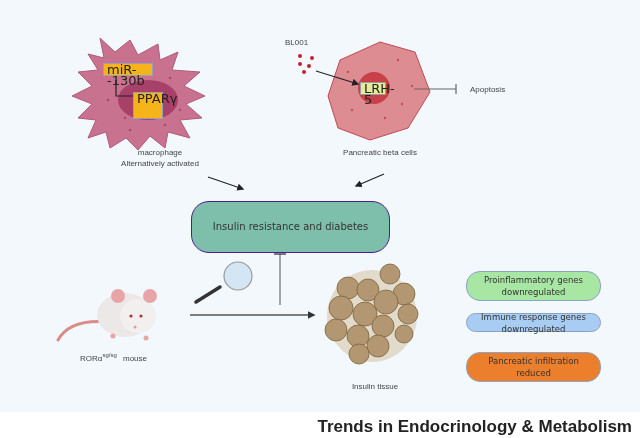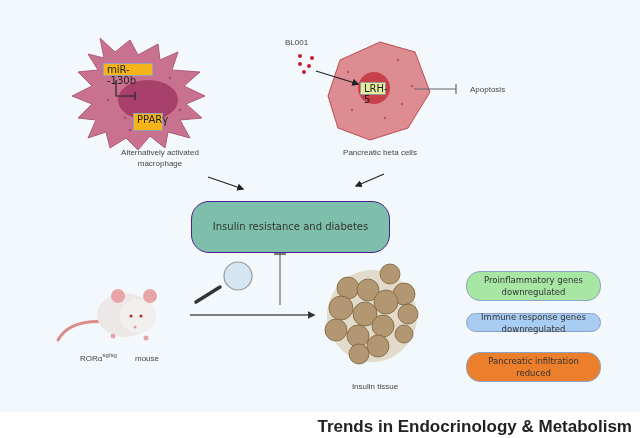--- a/index.html
+++ b/index.html
@@ -2,21 +2,21 @@
 <html><head>
 <meta charset="utf-8">
 <style>
   html, body { margin: 0; padding: 0; }
   body { width: 640px; height: 438px; background: #ffffff; position: relative; overflow: hidden;
          font-family: "Liberation Sans", "DejaVu Sans", sans-serif; }
   #panel { position: absolute; left: 0; top: 0; width: 640px; height: 412px; background: #f3f8fd; }
   svg#fig { position: absolute; left: 0; top: 0; width: 640px; height: 412px; }
   .lbl { position: absolute; font-size: 8px; color: #444; text-align: center; line-height: 11px;
          font-family: Liberation Sans, sans-serif; }
-  .tag { position: absolute; font-size: 10px; color: #222; line-height: 11px; padding: 0 3px;
+  .tag { position: absolute; font-size: 13px; color: #222; line-height: 11px; padding: 0 3px;
          font-family: "DejaVu Sans", sans-serif; box-sizing: border-box; }
   .box { position: absolute; border-radius: 14px; text-align: center; font-size: 8.5px; color: #333;
          display: flex; align-items: center; justify-content: center; line-height: 12px;
          box-sizing: border-box; font-family: "DejaVu Sans", sans-serif; }
   #insulin { left: 191px; top: 201px; width: 199px; height: 52px; border-radius: 18px;
              background: #7dbfaa; border: 1px solid #4c1d95; font-size: 10px; color: #333; }
   #footer { position: absolute; right: 8px; top: 417px; font-size: 17px; font-weight: bold; color: #222;
             font-family: "Liberation Sans", sans-serif; }
   sup { font-size: 6px; }
 </style>
@@ -114,39 +114,39 @@
     <circle cx="336" cy="330" r="11"></circle>
       <circle cx="358" cy="336" r="11"></circle>
     <circle cx="383" cy="326" r="11"></circle>
       <circle cx="404" cy="334" r="9"></circle>
     <circle cx="378" cy="346" r="11"></circle>
       <circle cx="359" cy="354" r="10"></circle>
   </g>
 </svg>
 
 <div class="tag" style="left:103px;top:63px;width:50px;height:13px;background:#f4b41a;border:1px solid #9aa0b8;">miR--130b</div>
-<div class="tag" style="left:133px;top:92px;width:30px;height:18px;background:#f4b41a;border:1px solid #9aa0b8;margin-top:21px;">PPARγ</div>
+<div class="tag" style="left:133px;top:92px;width:30px;height:27px;background:#f4b41a;border:1px solid #9aa0b8;">PPARγ</div>
 
 <div class="lbl" style="left:95px;top:147px;width:130px;">
+  <div>macrophage</div>
   <div>Alternatively activated</div>
-  <div>macrophage</div>
 </div>
 
 <div class="lbl" style="left:285px;top:37px;">BL001</div>
 <div class="tag" style="left:360px;top:82px;width:26px;height:13px;background:#e4ec9c;border:1px solid #9a9a9a;">LRH-5</div>
 <div class="lbl" style="left:470px;top:84px;">Apoptosis</div>
 <div class="lbl" style="left:330px;top:147px;width:100px;">Pancreatic beta cells</div>
 
 <div id="insulin" class="box">
   <span>Insulin resistance and diabetes</span>
 </div>
 
 <div class="lbl" style="left:80px;top:350px;white-space:nowrap;">
   <span>RORα</span><sup>sg/sg</sup>
-  <span style="margin-left:16px;">mouse</span>
+  <span style="margin-left:4px;">mouse</span>
 </div>
 
 <div class="lbl" style="left:335px;top:381px;width:80px;">Insulin tissue</div>
 
 <div class="box" style="left:466px;top:271px;width:135px;height:30px;background:#a8e6a3;border:1px solid #8ba3c4;">
   <div>
     <div>Proinflammatory genes</div>
     <div>downregulated</div>
   </div>
 </div>

